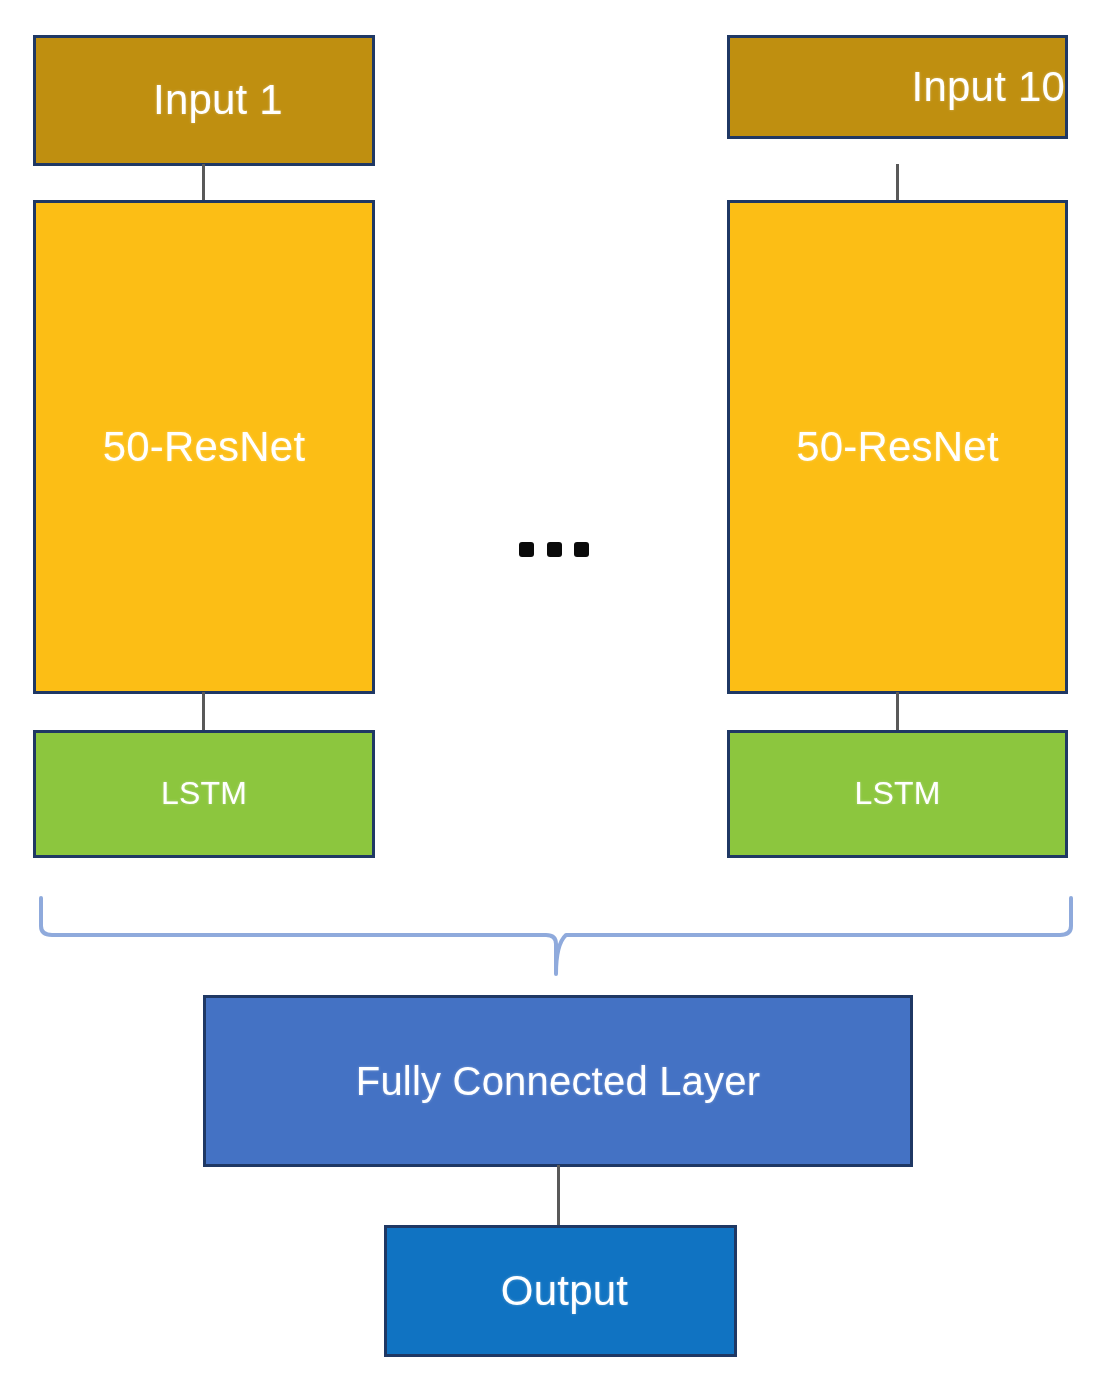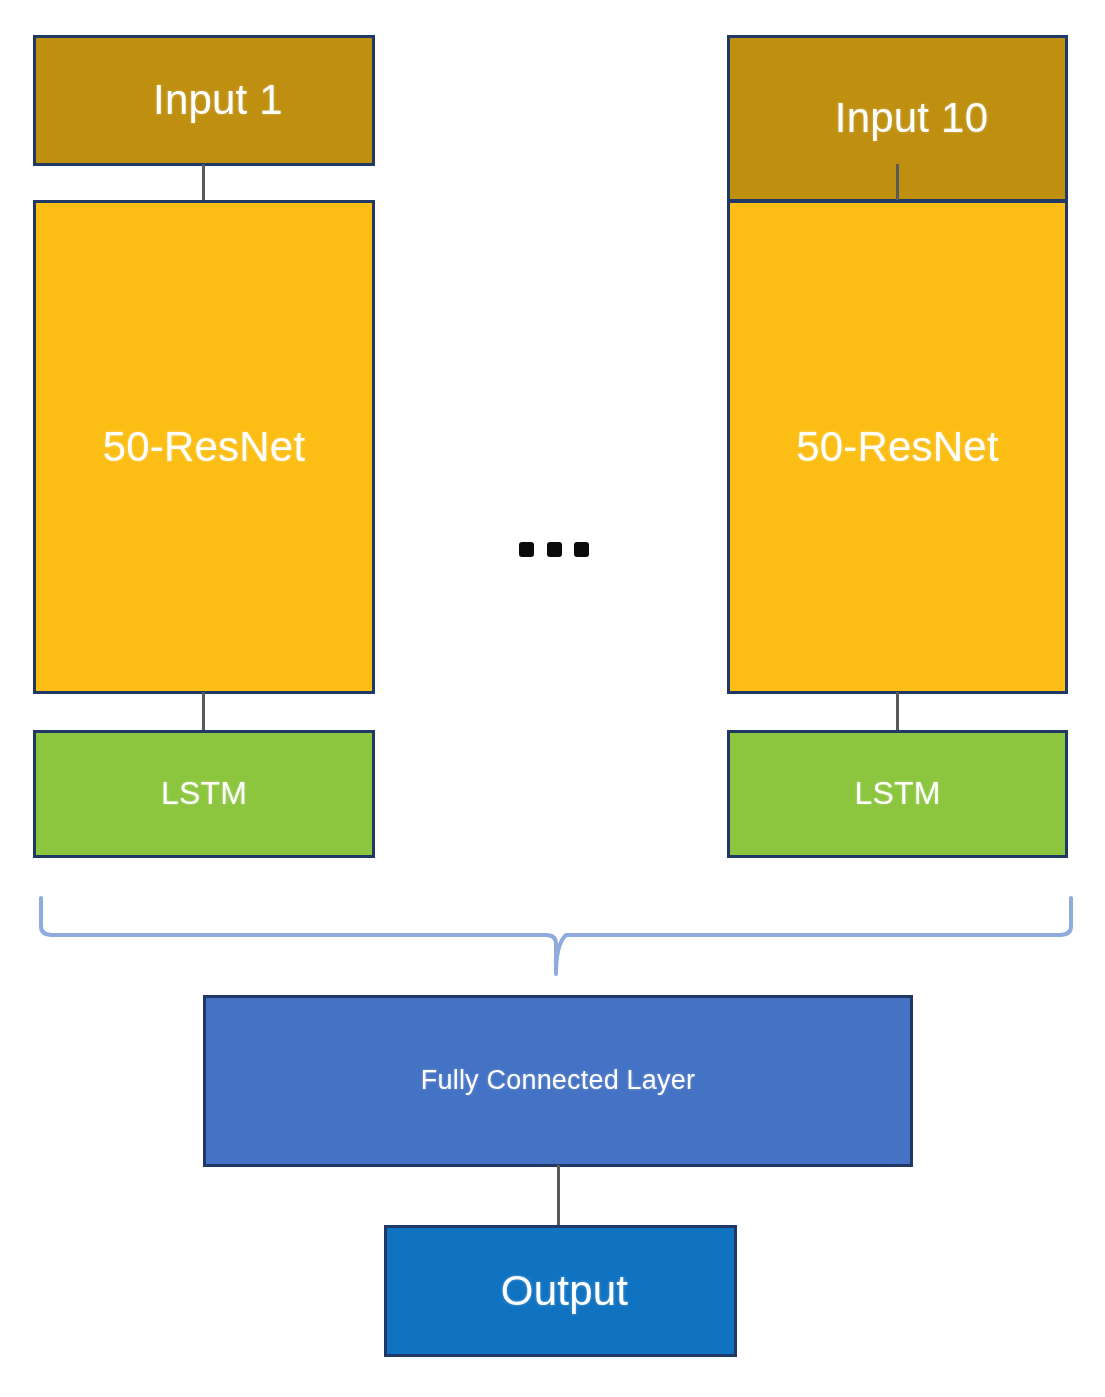--- a/index.html
+++ b/index.html
@@ -31,21 +31,21 @@
     letter-spacing: 0.2px;
     text-shadow: 0 0 3px rgba(255,255,255,0.35);
   }
   
   .node-input {
     background: #BF8F10;
     font-size: 42px;
     padding-left: 28px;
   }
   #node-input-1   { left: 33px;  top: 35px; width: 342px; height: 131px; }
-  #node-input-10  { left: 727px; top: 35px; width: 341px; height: 167px; }
+  #node-input-10  { left: 727px; top: 35px; width: 341px; height: 104px; justify-content: flex-end; }
 
   
   .node-resnet {
     background: #FCBE15;
     font-size: 42px;
   }
   #node-resnet-1  { left: 33px;  top: 200px; width: 342px; height: 494px; }
   #node-resnet-10 { left: 727px; top: 200px; width: 341px; height: 494px; }
 
   
@@ -53,21 +53,21 @@
     background: #8CC63E;
     font-size: 32px;
   }
   #node-lstm-1    { left: 33px;  top: 730px; width: 342px; height: 128px; }
   #node-lstm-10   { left: 727px; top: 730px; width: 341px; height: 128px; }
 
   
   #node-fc {
     left: 203px; top: 995px; width: 710px; height: 172px;
     background: #4472C4;
-    font-size: 27px;
+    font-size: 40px;
     align-items: center;
   }
 
   
   #node-output {
     left: 384px; top: 1225px; width: 353px; height: 132px;
     background: #1073C2;
     font-size: 42px;
     padding-left: 8px;
   }

